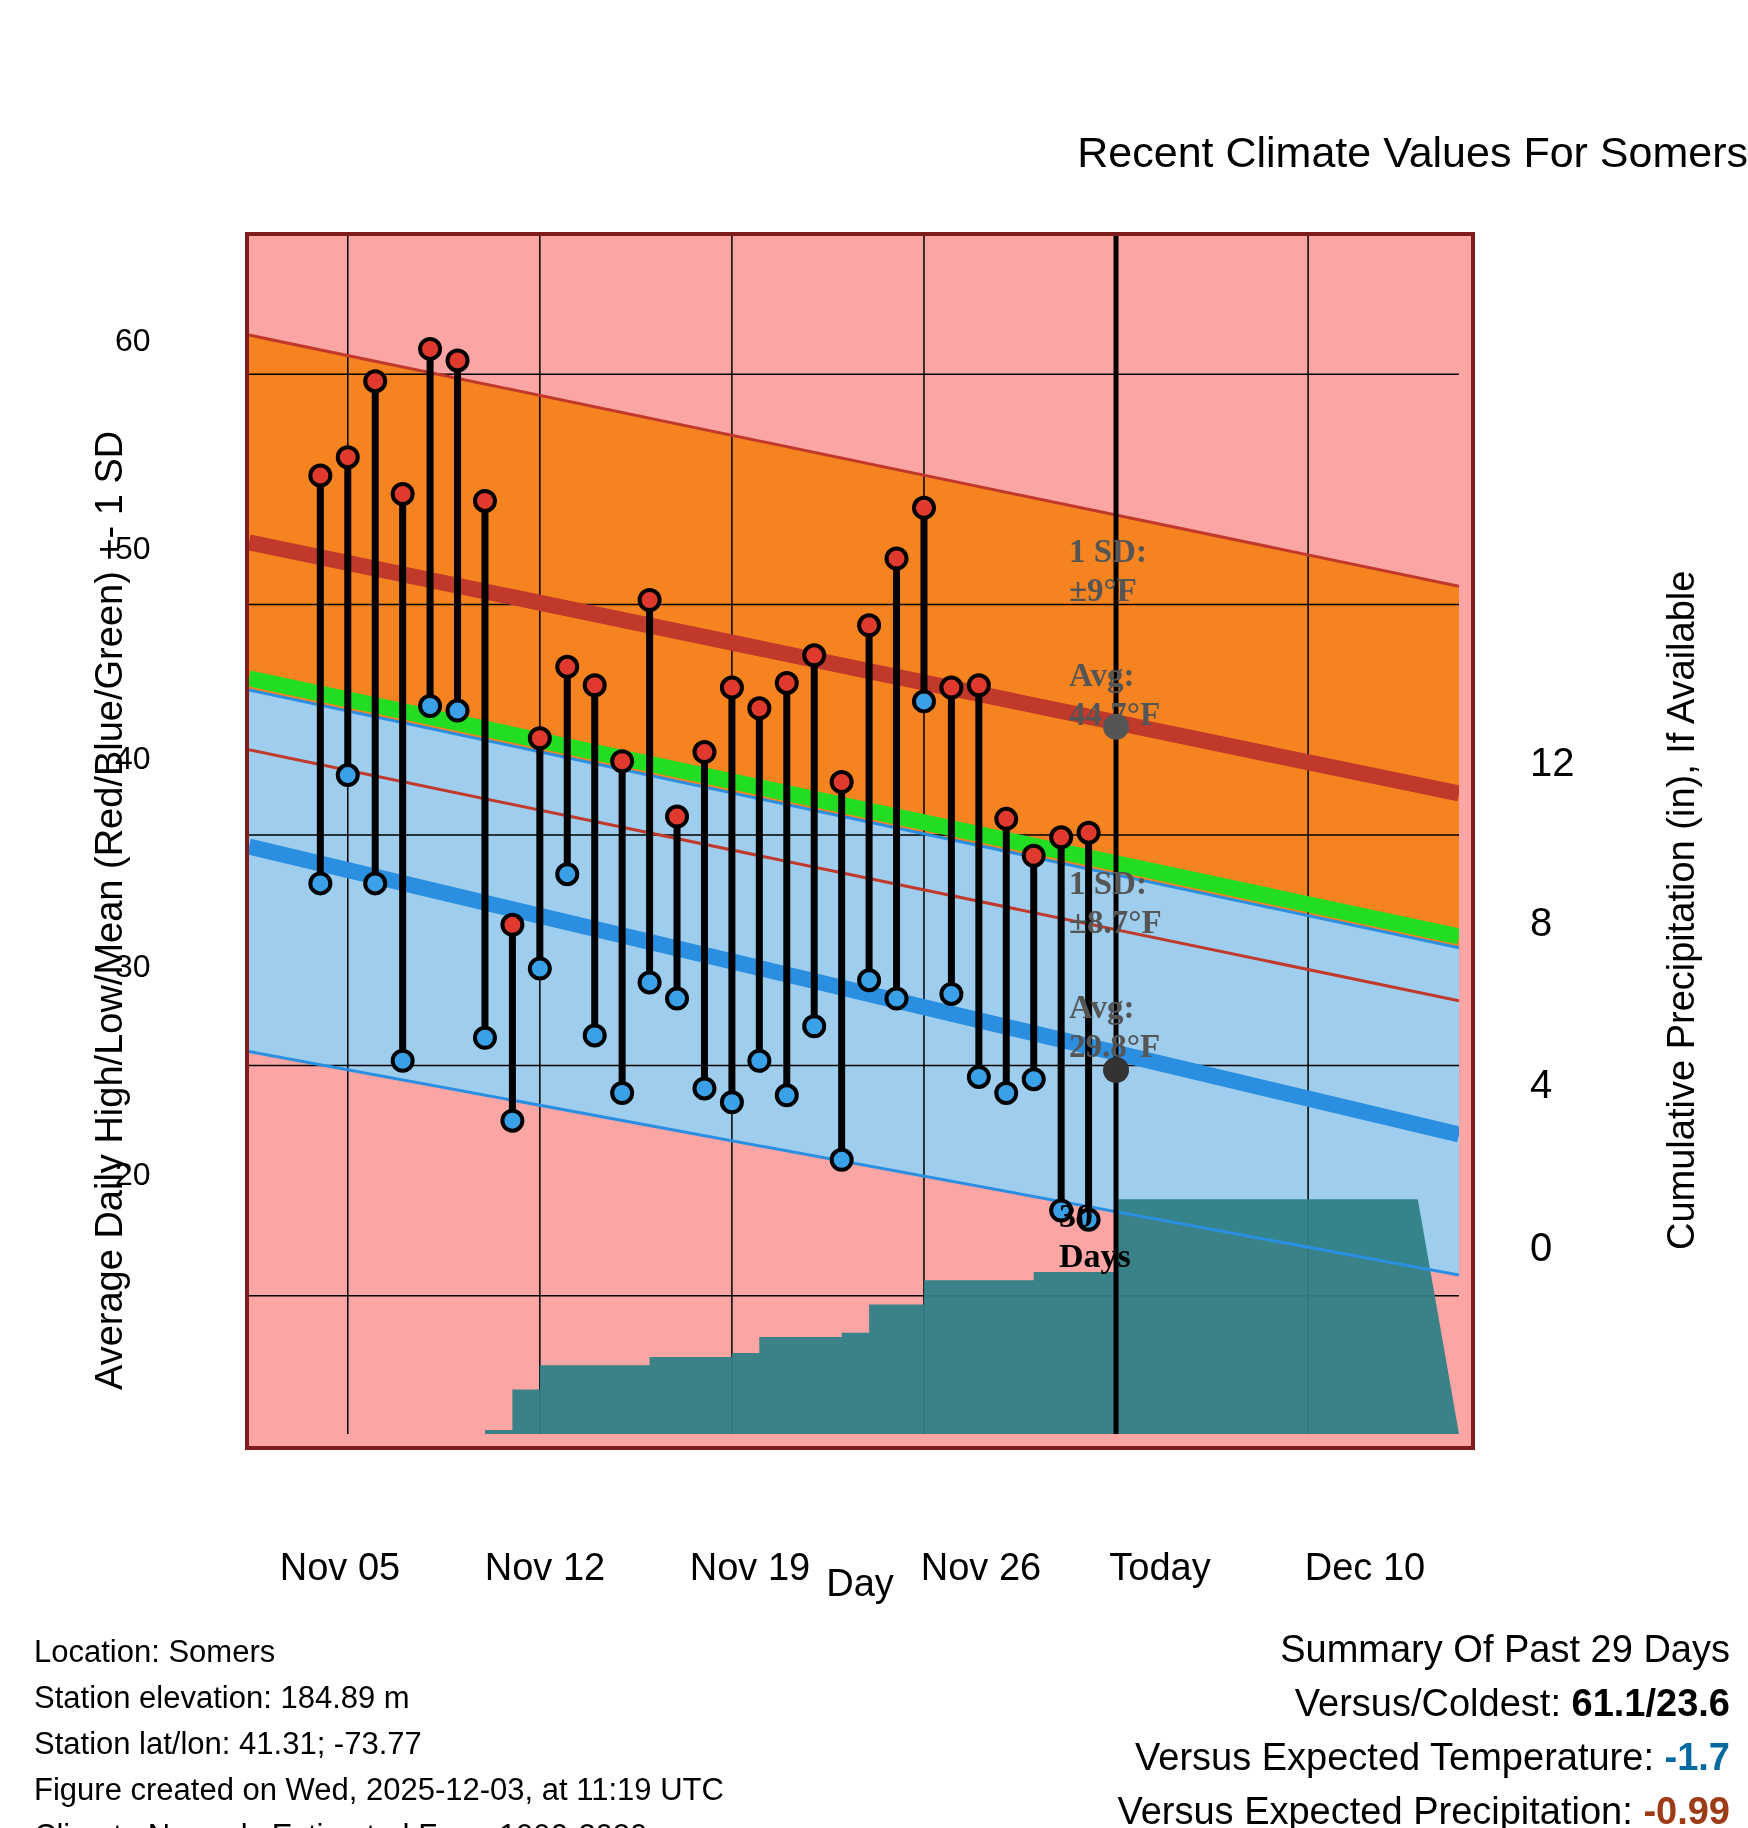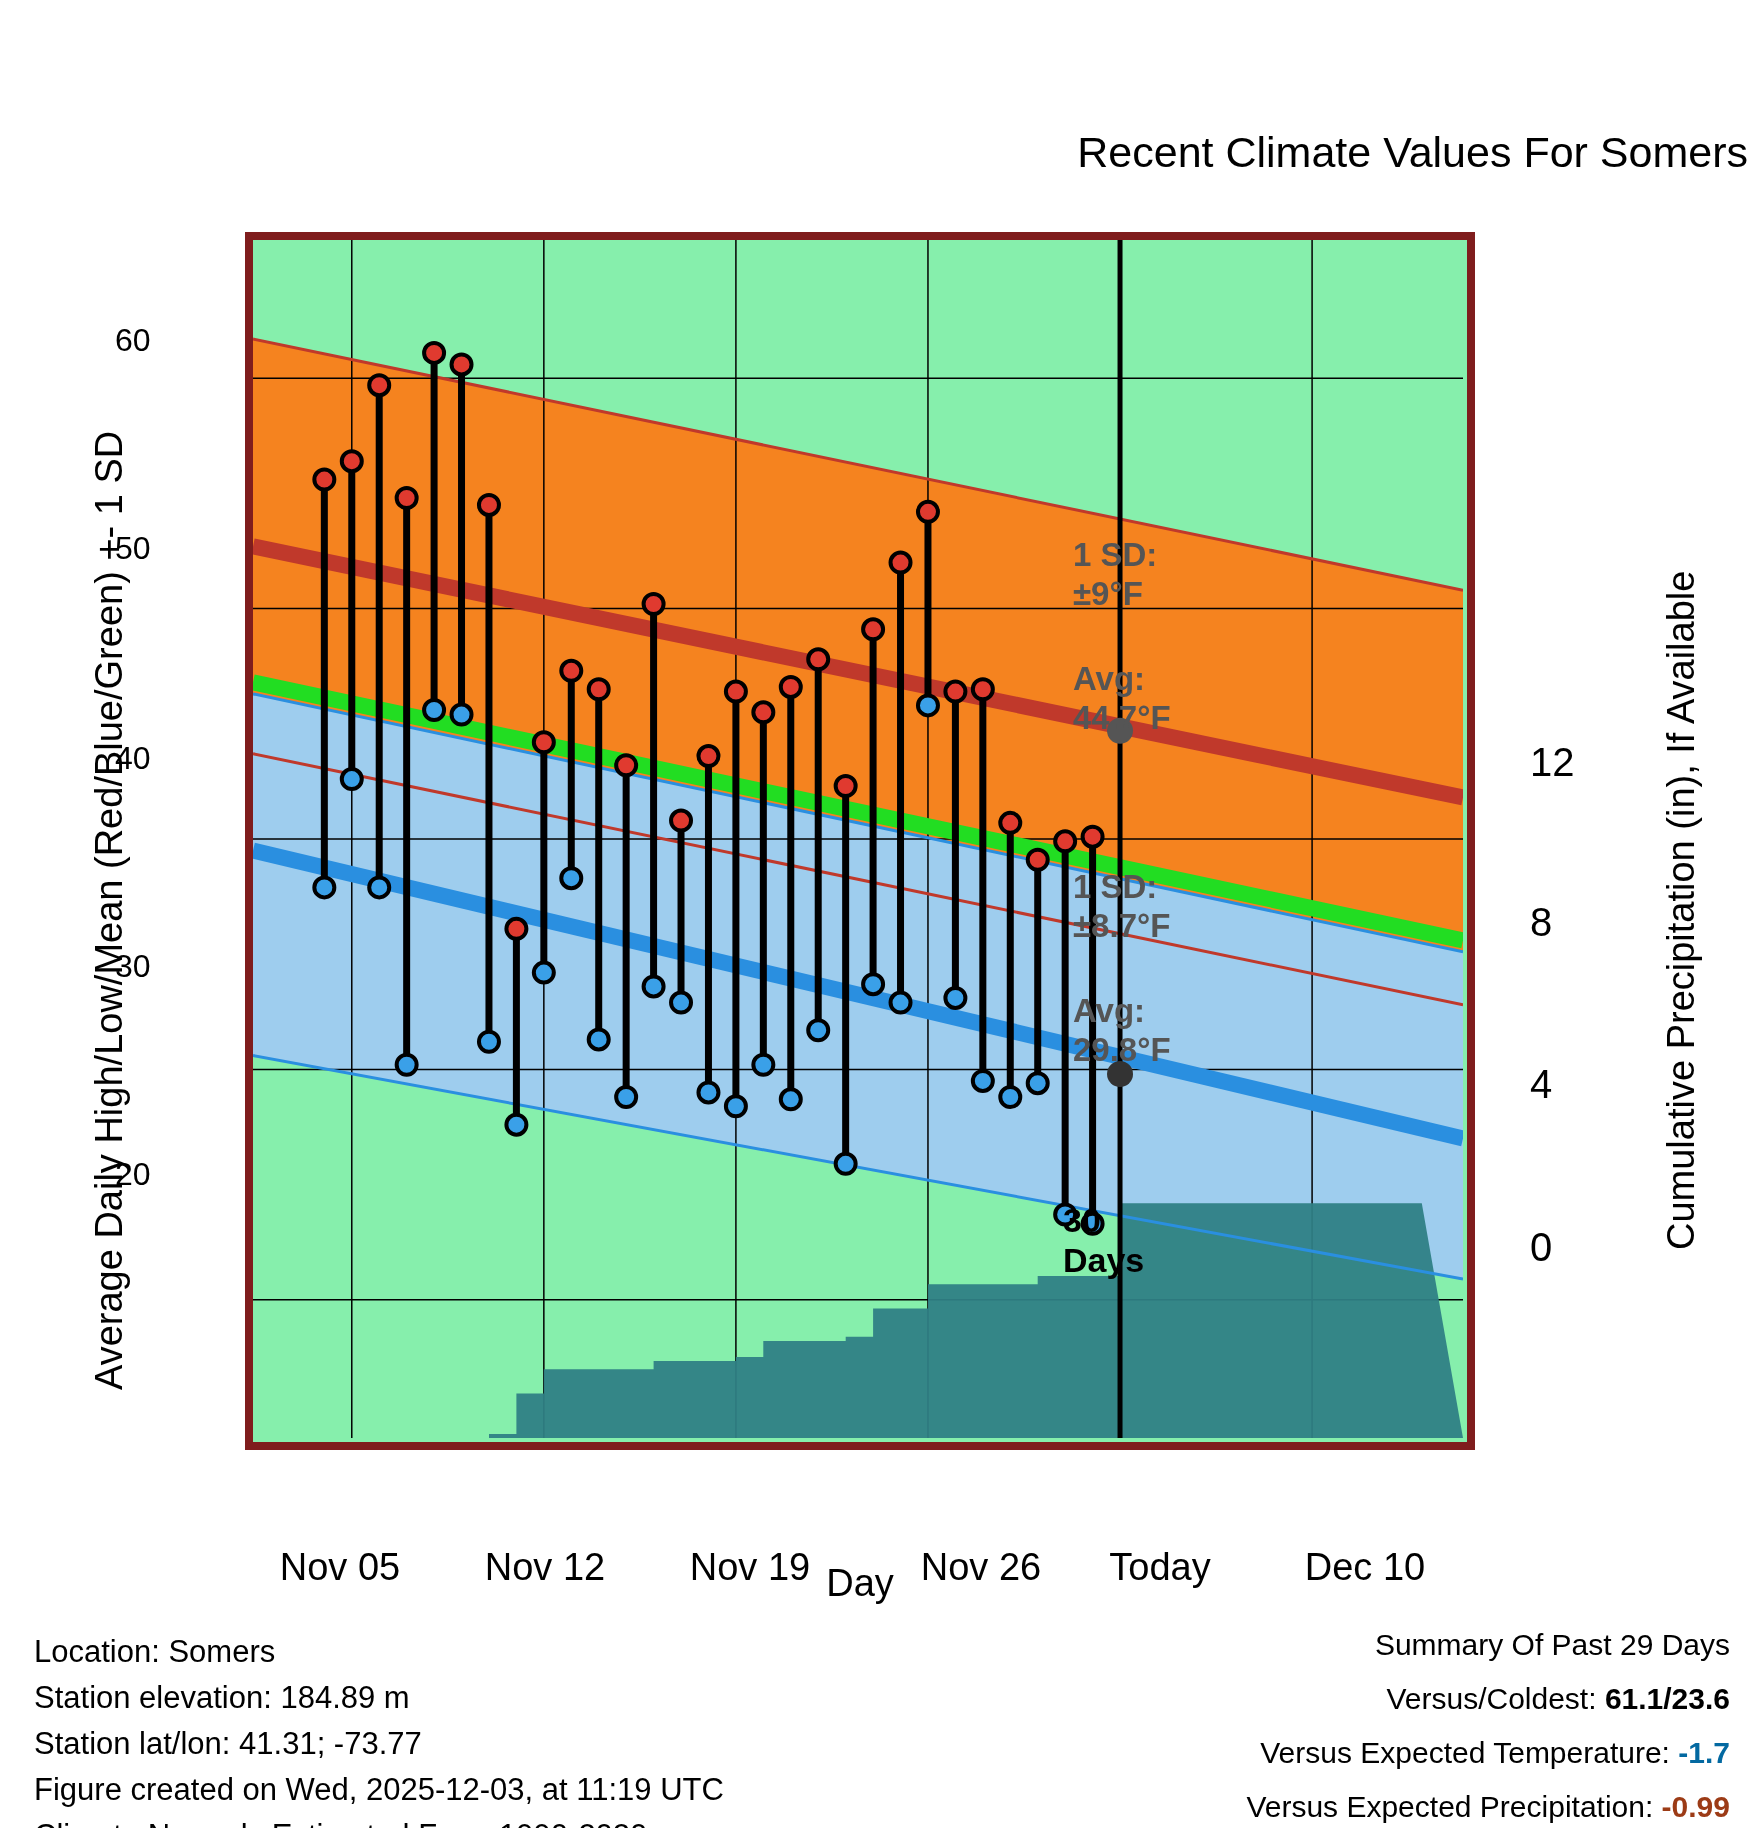--- a/index.html
+++ b/index.html
@@ -1,29 +1,29 @@
 <!DOCTYPE html>
 <html><head>
 <meta charset="utf-8">
 <style>
   html,body{margin:0;padding:0;background:#ffffff;}
   body{width:1748px;height:1828px;position:relative;font-family:"Liberation Sans",sans-serif;color:#000;}
   .title{position:absolute;left:0;top:128px;width:1748px;text-align:right;font-size:43px;}
-  #plot{position:absolute;left:245px;top:232px;width:1230px;height:1218px;border:8px solid #7f1d1d;box-sizing:border-box;overflow:hidden;background:#86efac;}
+  #plot{position:absolute;left:245px;top:232px;width:1230px;height:1218px;border:4px solid #7f1d1d;box-sizing:border-box;overflow:hidden;background:#fca5a5;font-family:Liberation Serif, serif;}
   .inner{position:absolute;left:0;top:0;right:0;bottom:0;}
   svg.layer{position:absolute;left:0;top:0;}
   .ylab{position:absolute;transform:rotate(-90deg);transform-origin:left top;font-size:38px;white-space:nowrap;}
   .ytick{position:absolute;font-size:32px;text-align:left;width:120px;}
   .y2tick{position:absolute;font-size:40px;text-align:left;width:120px;}
   .xtick{position:absolute;font-size:38px;text-align:center;width:260px;margin-top:48px;}
   .xlabel{position:absolute;font-size:38px;text-align:center;width:1230px;}
   .ann{position:absolute;font-size:33px;color:#555;font-weight:bold;line-height:1.18;}
   .ann.black{color:#000;font-size:34px;}
   .footl{position:absolute;left:34px;font-size:31px;line-height:1.0;}
-  .footr{position:absolute;right:18px;font-size:30px;text-align:right;white-space:nowrap;}
+  .footr{position:absolute;right:18px;font-size:38px;text-align:right;white-space:nowrap;}
   .b{font-weight:bold;}
   .blue{color:#0369a1;font-weight:bold;}
   .brown{color:#9c3b16;font-weight:bold;}
 </style>
 </head>
 <body>
 
 <div class="title">Recent Climate Values For Somers</div>
 
 <div class="ylab" style="left:88px;top:1390px;">Average Daily High/Low/Mean (Red/Blue/Green) +- 1 SD</div>

